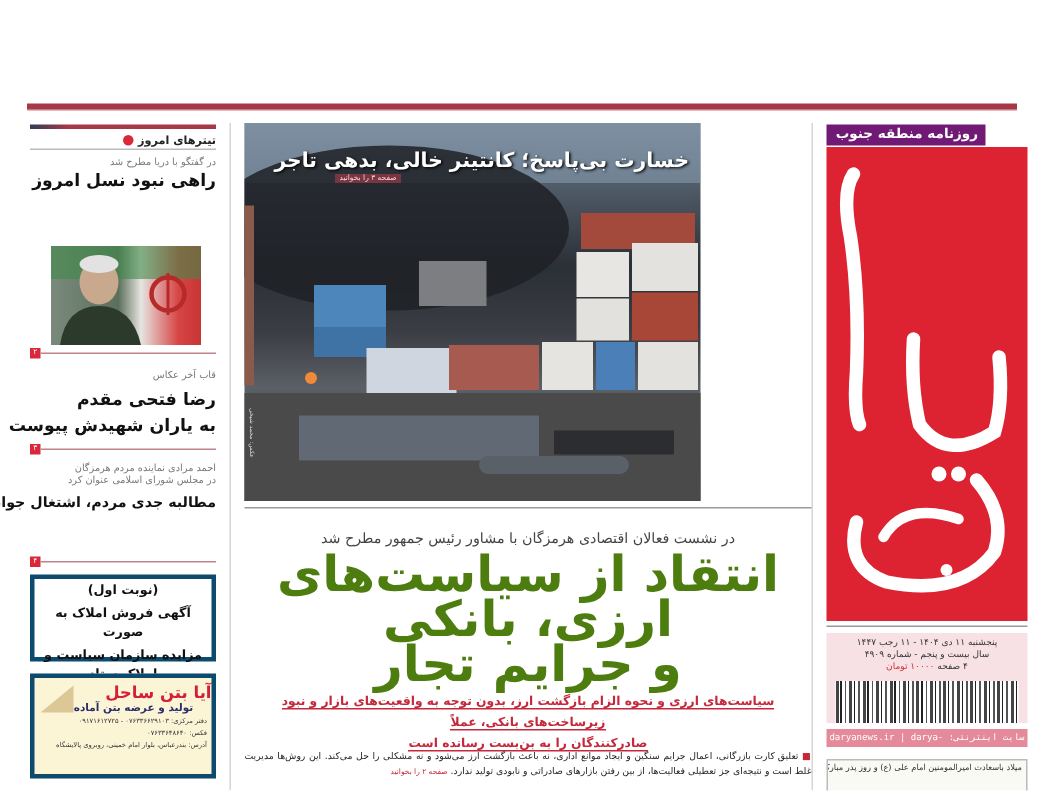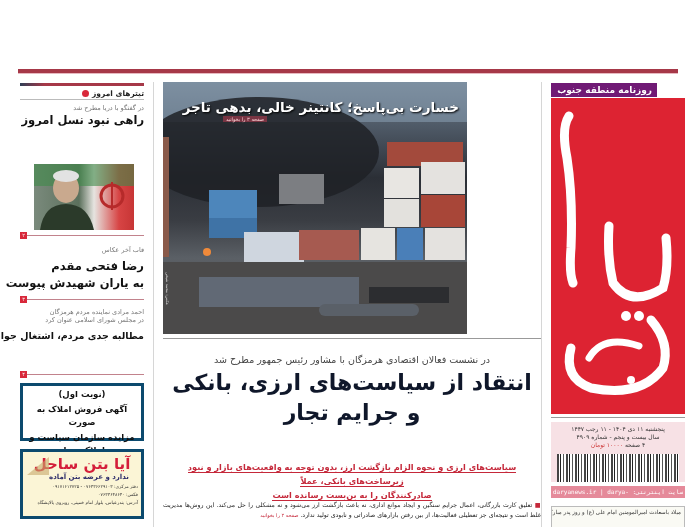--- a/index.html
+++ b/index.html
@@ -28,21 +28,21 @@
 
     
     .main-photo { position: absolute; left: 163px; top: 82px; width: 304px; height: 252px; overflow: hidden;
       background: linear-gradient(180deg, #6d7b8a 0%, #4e5966 18%, #2b2f36 38%, #3a3d43 55%, #5b6066 70%, #3f3d3c 100%); }
     .photo-title { position: absolute; right: 8px; top: 17px; color: #fff; font-size: 13.5px; font-weight: bold; text-shadow: 1px 1px 2px #000; white-space: nowrap; }
     .photo-kicker { position: absolute; left: 60px; top: 34px; color: #ffd3d8; font-size: 5px; background: rgba(200,60,80,0.5); padding: 0 3px; }
     .photo-credit { position: absolute; left: 2px; top: 190px; writing-mode: vertical-rl; color: #ddd; font-size: 4px; }
 
     .main-rule { position: absolute; left: 163px; top: 338px; width: 378px; height: 1px; background: #999; }
     .supertitle { position: absolute; left: 163px; top: 354px; width: 378px; text-align: center; font-size: 9.5px; color: #444; white-space: nowrap; }
-    .headline { position: absolute; left: 163px; top: 368px; width: 378px; text-align: center; font-size: 22px; font-weight: bold; line-height: 30px; color: #0f172a; }
+    .headline { position: absolute; left: 163px; top: 368px; width: 378px; text-align: center; font-size: 33px; font-weight: bold; line-height: 30px; color: #4d7c0f; }
     .lead { position: absolute; left: 165px; top: 460px; width: 374px; text-align: center; font-size: 8.2px; font-weight: bold; color: #c5283a; line-height: 14px; }
     .lead span { border-bottom: 1px solid #c5283a; }
     .body-text { position: absolute; left: 163px; top: 500px; width: 378px; font-size: 6.2px; color: #222; line-height: 10px; text-align: justify; }
     .body-ref { color: #c5283a; font-size: 5px; }
     .bullet { color: #c5283a; }
 
     
     .sidebar { position: absolute; left: 20px; top: 80px; width: 124px; height: 447px; }
     .sb-toprule { position: absolute; left: 0; top: 3px; width: 124px; height: 3px; background: linear-gradient(90deg, #2f3e56 0%, #a63848 20%, #a63848 100%); }
     .sb-header { position: absolute; right: 0; top: 9px; font-size: 7.5px; font-weight: bold; color: #222; display: flex; align-items: center; gap: 3px; }
@@ -55,21 +55,21 @@
     .page-tag { position: absolute; left: 0; width: 7px; height: 7px; background: #d8283a; color: #fff; font-size: 5px; text-align: center; line-height: 7px; }
     .page-line { position: absolute; left: 7px; width: 117px; height: 1px; background: #c2828c; }
 
     .sb-photo { position: absolute; left: 14px; top: 84px; width: 100px; height: 66px; overflow: hidden;
       background: linear-gradient(90deg, #7a8a7c 0%, #5b705c 45%, #e6e4e0 60%, #d74444 85%, #c73535 100%); }
 
     .ad-box { position: absolute; left: 0; width: 124px; border: 3px solid #0c4a6e; background: #fff; }
     .ad1-text { text-align: center; font-size: 8.5px; font-weight: bold; line-height: 13px; color: #111; padding-top: 2px; }
     .ad-ref { font-size: 4.5px; color: #c33; text-align: right; padding-right: 6px; }
     .ad2 { background: #fbf5d6; }
-    .ad2-title { text-align: center; font-size: 15px; font-weight: bold; color: #d41e3a; padding-top: 3px; }
+    .ad2-title { text-align: right; font-size: 11px; font-weight: bold; color: #d41e3a; padding-top: 3px; }
     .ad2-sub { text-align: center; font-size: 7px; font-weight: bold; color: #2c2c6a; padding-left: 14px; }
     .ad2-small { font-size: 4.5px; color: #333; text-align: right; padding: 1px 3px; line-height: 6px; }
     .ad2-tri { position: absolute; left: 4px; top: 5px; width: 0; height: 0; border-left: 22px solid transparent; border-bottom: 18px solid #c8a96a; opacity: .6; }
 
     .col-divider { position: absolute; top: 82px; width: 1px; height: 445px; background: #d6d6d6; }
   </style>
 </head>
 <body>
 
 <div class="top-rule"></div>
@@ -118,21 +118,21 @@
   <div class="ad-box" style="top:303px; height:58px;">
     <div class="ad1-text">(نوبت اول)</div>
     <div class="ad1-text">آگهی فروش املاک به صورت</div>
     <div class="ad1-text">مزایده سازمان سیاست و املاک ستاد</div>
     <div class="ad-ref">صفحه ۲ را بخوانید</div>
   </div>
 
   <div class="ad-box ad2" style="top:369px; height:70px;">
     <div class="ad2-tri"></div>
     <div class="ad2-title">آیا بتن ساحل</div>
-    <div class="ad2-sub">ندارد و عرضه بتن آماده</div>
+    <div class="ad2-sub">تولید و عرضه بتن آماده</div>
     <div class="ad2-small" style="margin-top:2px;">دفتر مرکزی: ۰۷۶۳۳۶۶۲۹۱۰۳ - ۰۹۱۷۱۶۱۲۷۲۵</div>
     <div class="ad2-small">فکس: ۰۷۶۳۳۶۴۸۶۴۰</div>
     <div class="ad2-small">آدرس: بندرعباس، بلوار امام خمینی، روبروی پالایشگاه</div>
   </div>
 </div>
 
 <div class="col-divider" style="left:153px;"></div>
 <div class="col-divider" style="left:541px;"></div>
 
 <div class="main-photo">

